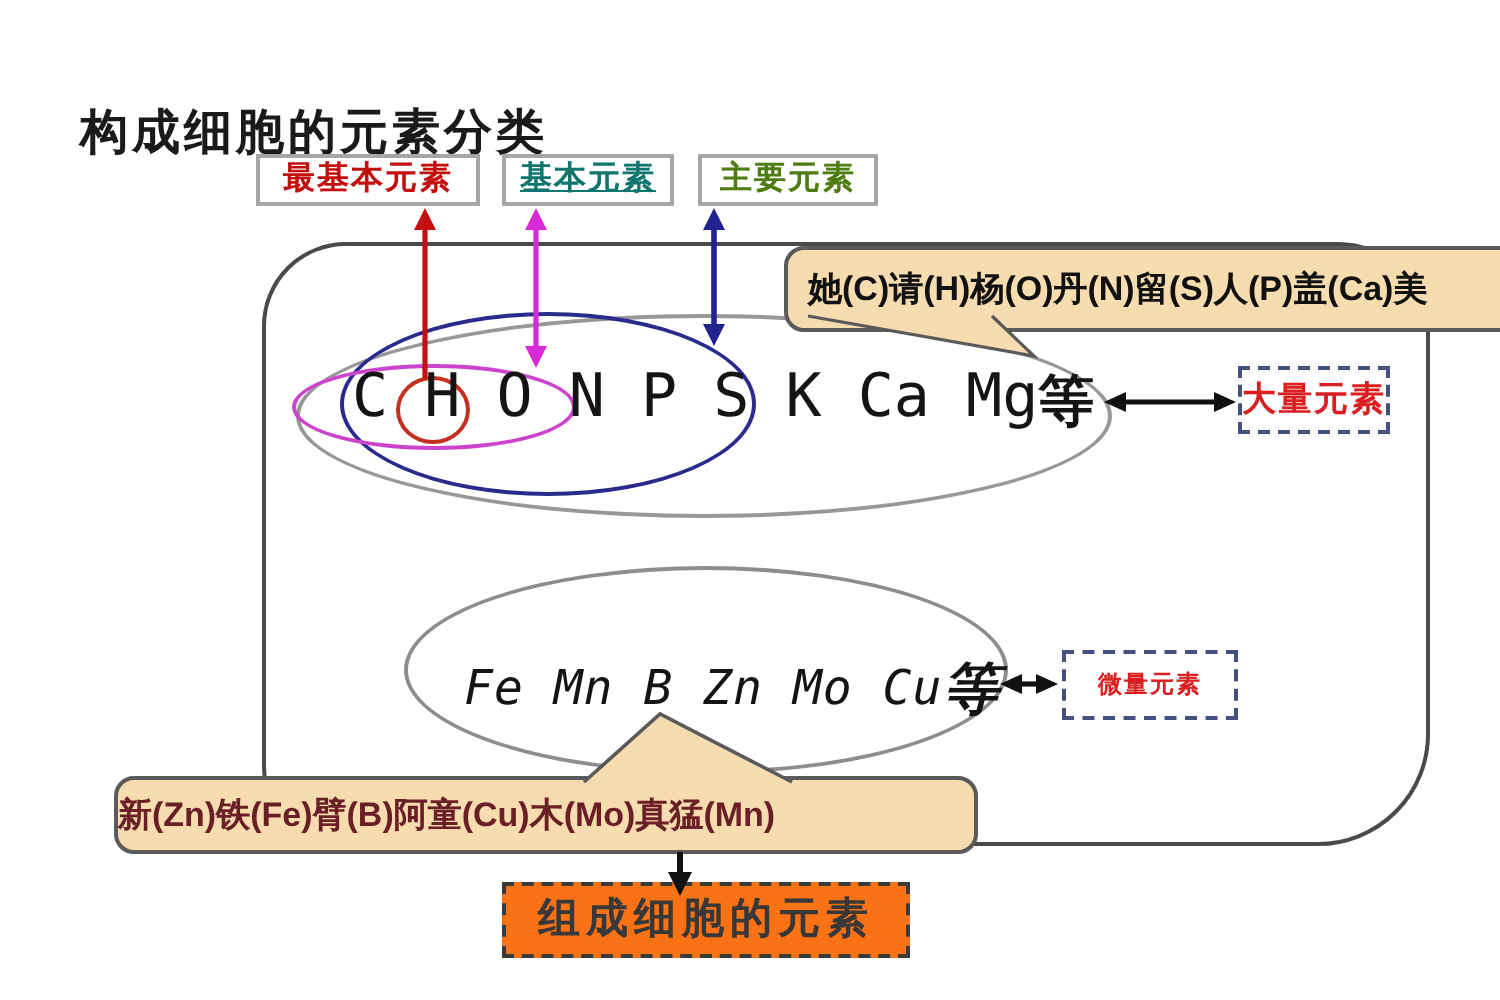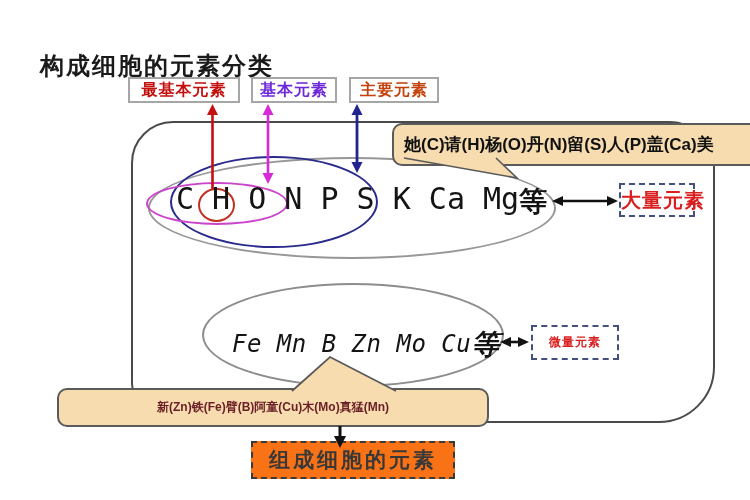--- a/index.html
+++ b/index.html
@@ -19,22 +19,22 @@
     border:2px solid #4a4a4a;border-radius:42px 46px 56px 40px;
     background:transparent;z-index:1;
   }
   
   .legend-box{
     top:77px;height:22px;border:2px solid #a6a6a6;background:#ffffff;
     font-size:16px;font-weight:bold;text-align:center;line-height:22px;
     letter-spacing:1px;white-space:nowrap;z-index:3;
   }
   .lb1{left:128px;width:108px;color:#c40f0f;}
-  .lb2{left:251px;width:82px;color:#6d28d9;}
-  .lb3{left:349px;width:86px;color:#c2410c;}
+  .lb2{left:251px;width:82px;color:#0f766e;text-decoration:underline;}
+  .lb3{left:349px;width:86px;color:#4d7c0f;}
   
   .ellipse{border-radius:50%;background:transparent;z-index:2;}
   .macro-ellipse{left:148px;top:157px;width:404px;height:98px;border:2px solid #979797;background:#fff;}
   .major-ellipse{left:170px;top:156px;width:204px;height:88px;border:2px solid #2b2b8e;}
   .basic-ellipse{left:146px;top:182px;width:138px;height:39px;border:2px solid #cc44cc;}
   .mostbasic-circle{left:198px;top:188px;width:33px;height:30px;border:2px solid #c43020;}
   .micro-ellipse{left:202px;top:283px;width:298px;height:100px;border:2px solid #8d8d8d;background:#fff;}
   
   .elem-row{
     font-family:"DejaVu Sans Mono","Liberation Mono",monospace;
@@ -44,40 +44,40 @@
   .micro-row{left:232px;top:330px;font-size:24px;line-height:28px;letter-spacing:0.5px;font-style:italic;}
   .deng{
     font-family:"DejaVu Sans","Liberation Sans",sans-serif;
     font-weight:bold;font-size:28px;vertical-align:-2px;letter-spacing:0;
   }
   
   .dashed-red{
     border:2px dashed #44517e;background:#ffffff;color:#d91f1f;
     font-weight:bold;text-align:center;white-space:nowrap;z-index:3;
   }
-  .macro-label{left:619px;top:183px;width:72px;height:30px;font-size:20px;line-height:30px;letter-spacing:1px;}
+  .macro-label{left:619px;top:183px;width:72px;height:30px;font-size:17px;line-height:30px;letter-spacing:1px;}
   .micro-label{left:531px;top:325px;width:84px;height:31px;font-size:12px;line-height:31px;letter-spacing:1px;}
   .result-box{
     left:251px;top:441px;width:200px;height:34px;
     border:2px dashed #3a3a3a;background:#f97316;color:#383838;
     font-size:21px;font-weight:bold;text-align:center;line-height:34px;
     letter-spacing:3px;white-space:nowrap;z-index:3;
   }
   
   .callout{
     background:#f6dcae;border:2px solid #5a5a5a;z-index:4;
     font-weight:bold;white-space:nowrap;
   }
   .top-callout{
     left:392px;top:123px;width:600px;height:39px;border-radius:10px;
     color:#111111;font-size:17px;line-height:39px;padding-left:10px;
   }
   .bottom-callout{
     left:57px;top:388px;width:428px;height:35px;border-radius:10px;
-    color:#6a1e26;font-size:12px;line-height:35px;text-align:center;
+    color:#6a1e26;font-size:17px;line-height:35px;
   }
   svg.overlay{left:0;top:0;z-index:5;pointer-events:none;}
 </style>
 </head>
 <body>
 
 <div class="abs page-title">构成细胞的元素分类</div>
 
 <div class="abs container-rect"></div>
 

